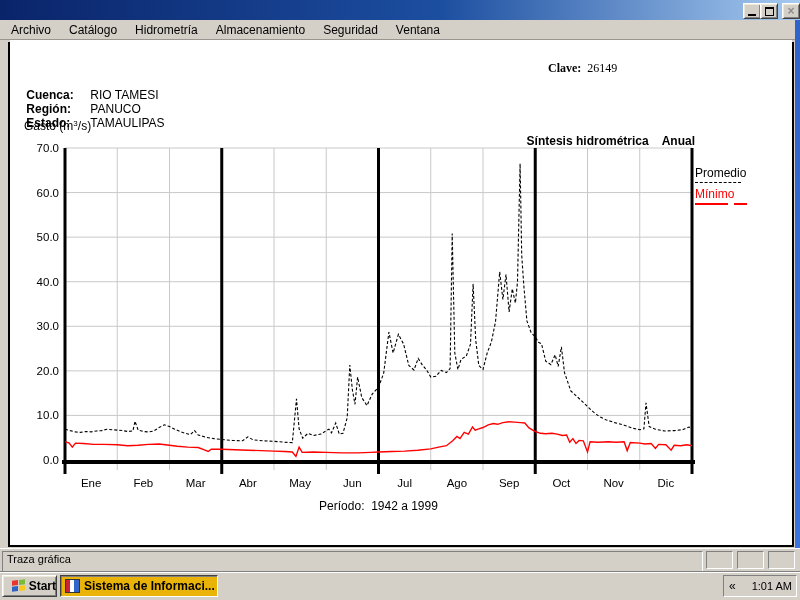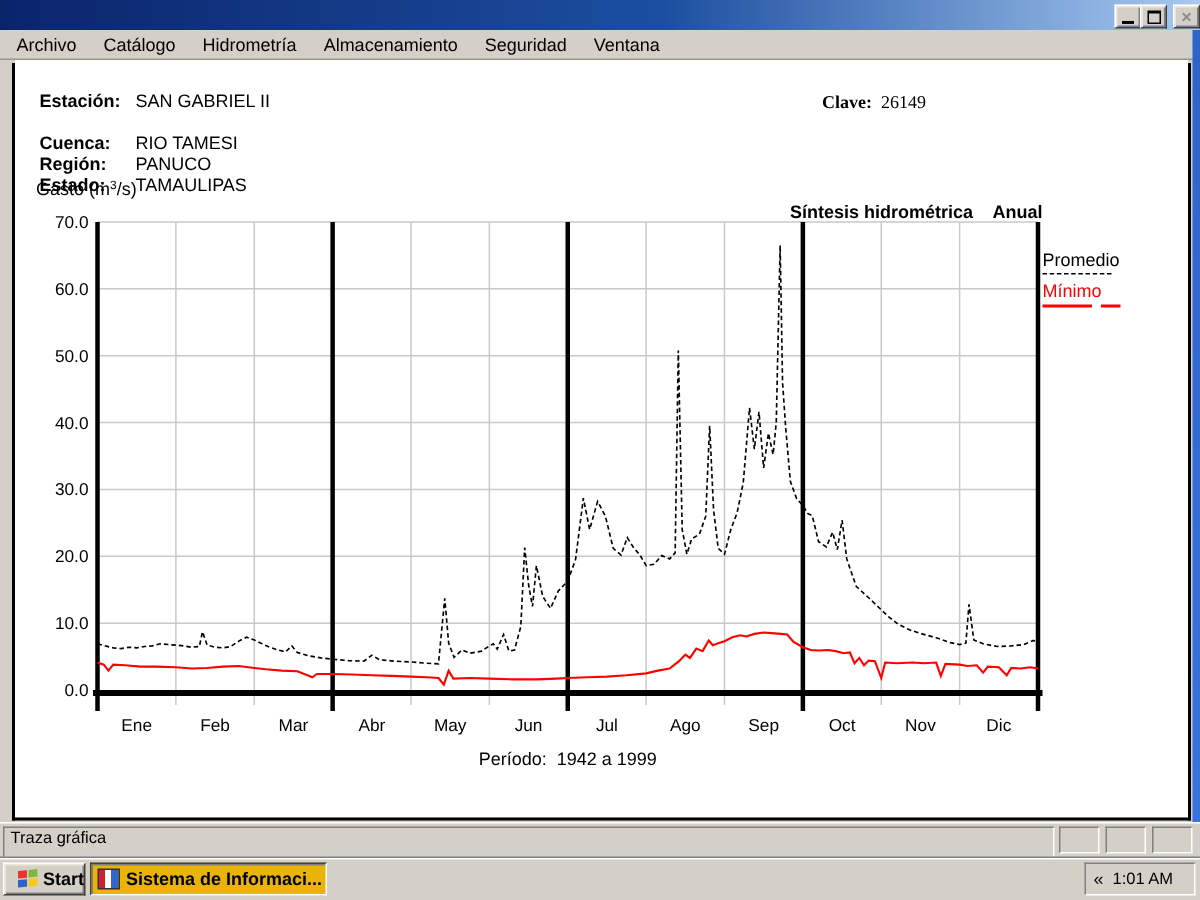--- a/index.html
+++ b/index.html
@@ -65,21 +65,21 @@
   .winflag i{display:block;}
   .fr{background:#e8362c;} .fg{background:#7cbb38;} .fb{background:#2f63c5;} .fy{background:#f8c916;}
   .taskbtn{left:60px;top:575px;width:158px;height:22px;background:#eab308;
      border:1px solid;border-color:#404040 #fff #fff #404040;
      box-shadow:inset 1px 1px 0 #808080;
      display:flex;align-items:center;padding-left:4px;box-sizing:border-box;font-weight:bold;overflow:hidden;white-space:nowrap;}
   .appicon{width:13px;height:12px;margin-right:4px;flex:0 0 auto;border:1px solid #333;
      background:linear-gradient(90deg,#c23 0 4px,#fff 4px 8px,#36c 8px 13px);}
   .tray{left:723px;top:575px;width:74px;height:22px;display:flex;align-items:center;font-size:11px;}
   .tray-chevron{margin:0 6px 0 5px;font-size:12px;}
-  .tray-time{flex:1;text-align:left;padding-right:4px;}
+  .tray-time{flex:1;text-align:right;padding-right:4px;}
   #chart-svg{left:0;top:0;pointer-events:none;}
 </style>
 </head>
 <body>
 
 <div id="screen">
 
   <div class="abs titlebar">
     <span>Sistema de Información de Aguas Superficiales  versión 1.0</span>
   </div>
@@ -102,23 +102,20 @@
     <span class="menu-item">Ventana</span>
   </div>
 
   <div class="abs client-bg"></div>
   <div class="abs client-white"></div>
   <div class="abs frame" style="left:8px;top:42px;width:2px;height:505px;"></div>
   <div class="abs frame" style="left:792px;top:42px;width:2px;height:505px;"></div>
   <div class="abs frame" style="left:8px;top:545px;width:786px;height:2px;"></div>
   <div class="abs window-right-border"></div>
 
-  <div class="abs info-row" style="top:46px;">
-    <span class="info-label">Estación:</span><span>SAN GABRIEL II</span>
-  </div>
   <div class="abs info-row" style="top:88px;">
     <span class="info-label">Región:</span><span>PANUCO</span>
   </div>
   <div class="abs info-row" style="top:74px;">
     <span class="info-label">Cuenca:</span><span>RIO TAMESI</span>
   </div>
   <div class="abs info-row" style="top:102px;">
     <span class="info-label">Estado:</span><span>TAMAULIPAS</span>
   </div>
   <div class="abs clave">

